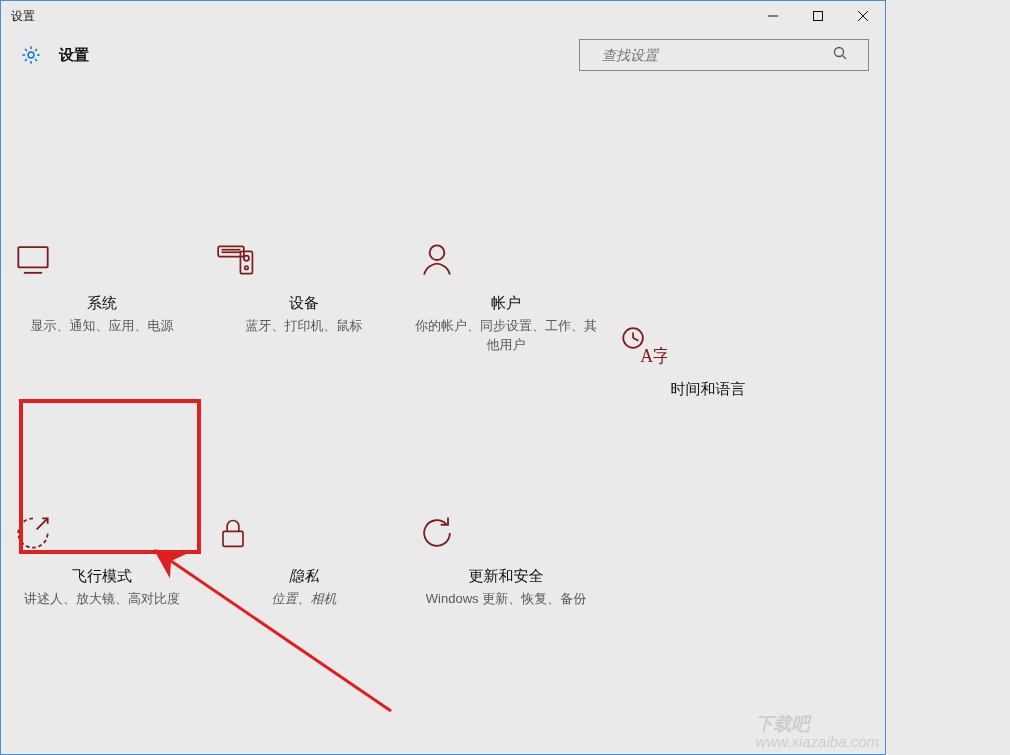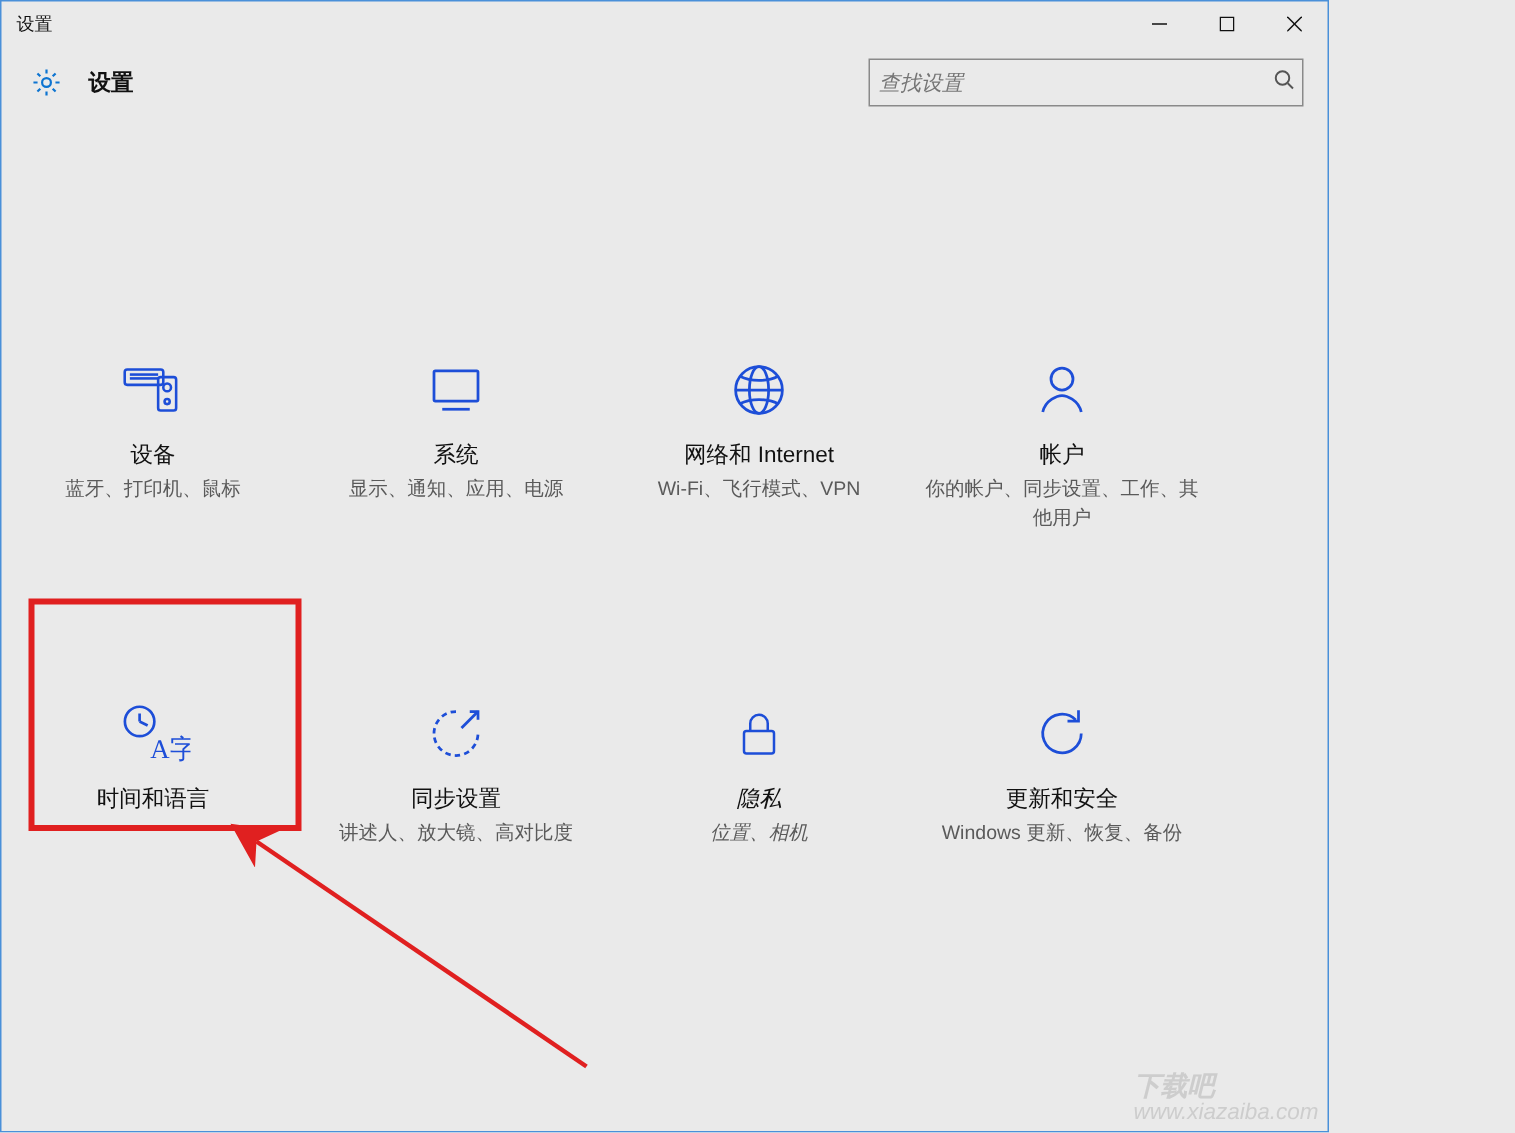--- a/index.html
+++ b/index.html
@@ -48,21 +48,21 @@
     font-weight: 600;
     margin-left: 14px;
     color: #111;
   }
   .header-spacer { flex: 1 1 auto; }
   .searchbox {
     width: 290px; height: 32px;
     border: 1px solid #8a8a8a;
     background: #eaeaea;
     display: flex; align-items: center;
-    padding: 0 4px;
+    padding: 0 20px;
   }
   .searchbox input {
     flex: 1 1 auto;
     border: none; outline: none;
     background: transparent;
     font-size: 14px;
     font-family: inherit;
     font-style: italic;
     color: #444;
   }
@@ -73,22 +73,22 @@
     display: flex; flex-wrap: wrap;
   }
   .tile {
     width: 202px;
     text-align: center;
     padding: 6px 10px 14px 10px;
     cursor: default;
   }
   .tile .icon-box {
     height: 56px;
-    display: flex; align-items: center; justify-content: center;
-    color: #1d4ed8;
+    display: flex; align-items: center; justify-content: flex-start;
+    color: #7f1d1d;
   }
   .tile .tile-title {
     font-size: 15px;
     color: #111;
     margin-top: 6px;
   }
   .tile .tile-desc {
     font-size: 13px;
     color: #5a5a5a;
     margin-top: 4px;
@@ -160,56 +160,44 @@
             <line x1="10.5" y1="10.5" x2="14" y2="14"></line>
         </svg>
       </span>
     </div>
   </div>
 
   <div class="grid">
 
     <div class="tile">
       <div class="icon-box">
+        <svg width="44" height="44" viewBox="0 0 48 48" fill="none" stroke="currentColor" stroke-width="2">
+          <rect x="8" y="10" width="32" height="22" rx="1"></rect>
+            <line x1="14" y1="38" x2="34" y2="38"></line>
+        </svg>
+      </div>
+      <div class="tile-title">系统</div>
+      <div class="tile-desc">显示、通知、应用、电源</div>
+    </div>
+
+    <div class="tile">
+      <div class="icon-box">
         <svg width="48" height="44" viewBox="0 0 56 48" fill="none" stroke="currentColor" stroke-width="2">
           <rect x="6" y="8" width="30" height="12" rx="2"></rect>
           <line x1="10" y1="12" x2="32" y2="12"></line>
             <line x1="10" y1="15" x2="32" y2="15"></line>
           <rect x="32" y="14" width="14" height="26" rx="2"></rect>
           <circle cx="39" cy="22" r="3"></circle>
             <circle cx="39" cy="33" r="2"></circle>
         </svg>
       </div>
       <div class="tile-title">设备</div>
       <div class="tile-desc">蓝牙、打印机、鼠标</div>
     </div>
 
-    <div class="tile">
-      <div class="icon-box">
-        <svg width="44" height="44" viewBox="0 0 48 48" fill="none" stroke="currentColor" stroke-width="2">
-          <rect x="8" y="10" width="32" height="22" rx="1"></rect>
-            <line x1="14" y1="38" x2="34" y2="38"></line>
-        </svg>
-      </div>
-      <div class="tile-title">系统</div>
-      <div class="tile-desc">显示、通知、应用、电源</div>
-    </div>
-
-    <div class="tile">
-      <div class="icon-box">
-        <svg width="44" height="44" viewBox="0 0 48 48" fill="none" stroke="currentColor" stroke-width="2">
-          <circle cx="24" cy="24" r="17"></circle>
-          <ellipse cx="24" cy="24" rx="7" ry="17"></ellipse>
-          <line x1="7" y1="24" x2="41" y2="24"></line>
-          <path d="M10 14c8 4 20 4 28 0M10 34c8-4 20-4 28 0"></path>
-        </svg>
-      </div>
-      <div class="tile-title">网络和 Internet</div>
-      <div class="tile-desc">Wi-Fi、飞行模式、VPN</div>
-    </div>
 
 
     <div class="tile">
       <div class="icon-box">
         <svg width="44" height="44" viewBox="0 0 48 48" fill="none" stroke="currentColor" stroke-width="2">
           <circle cx="24" cy="16" r="8"></circle>
           <path d="M10 40c2-9 11-12 14-12s12 3 14 12"></path>
         </svg>
       </div>
       <div class="tile-title">帐户</div>
@@ -229,21 +217,21 @@
     </div>
 
     <div class="tile" style="margin-top:86px;">
       <div class="icon-box">
         <svg width="44" height="44" viewBox="0 0 48 48" fill="none" stroke="currentColor" stroke-width="2">
           <path d="M24 8a16 16 0 1 0 16 16" stroke-dasharray="4,3"></path>
           <polyline points="34,8 40,8 40,14"></polyline>
           <line x1="28" y1="20" x2="40" y2="8"></line>
         </svg>
       </div>
-      <div class="tile-title">同步设置</div>
+      <div class="tile-title">飞行模式</div>
       <div class="tile-desc">讲述人、放大镜、高对比度</div>
     </div>
 
     <div class="tile" style="margin-top:86px;font-style:italic;">
       <div class="icon-box">
         <svg width="40" height="44" viewBox="0 0 48 48" fill="none" stroke="currentColor" stroke-width="2">
           <rect x="12" y="22" width="24" height="18" rx="2"></rect>
           <path d="M17 22v-6a7 7 0 0 1 14 0v6"></path>
         </svg>
       </div>

